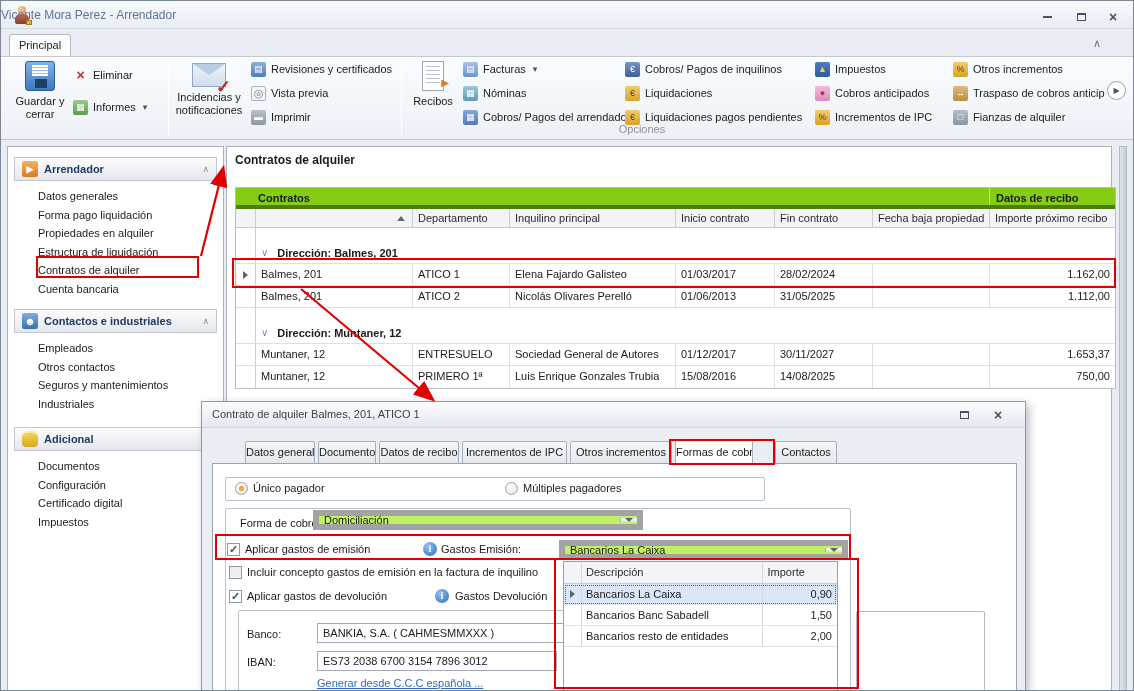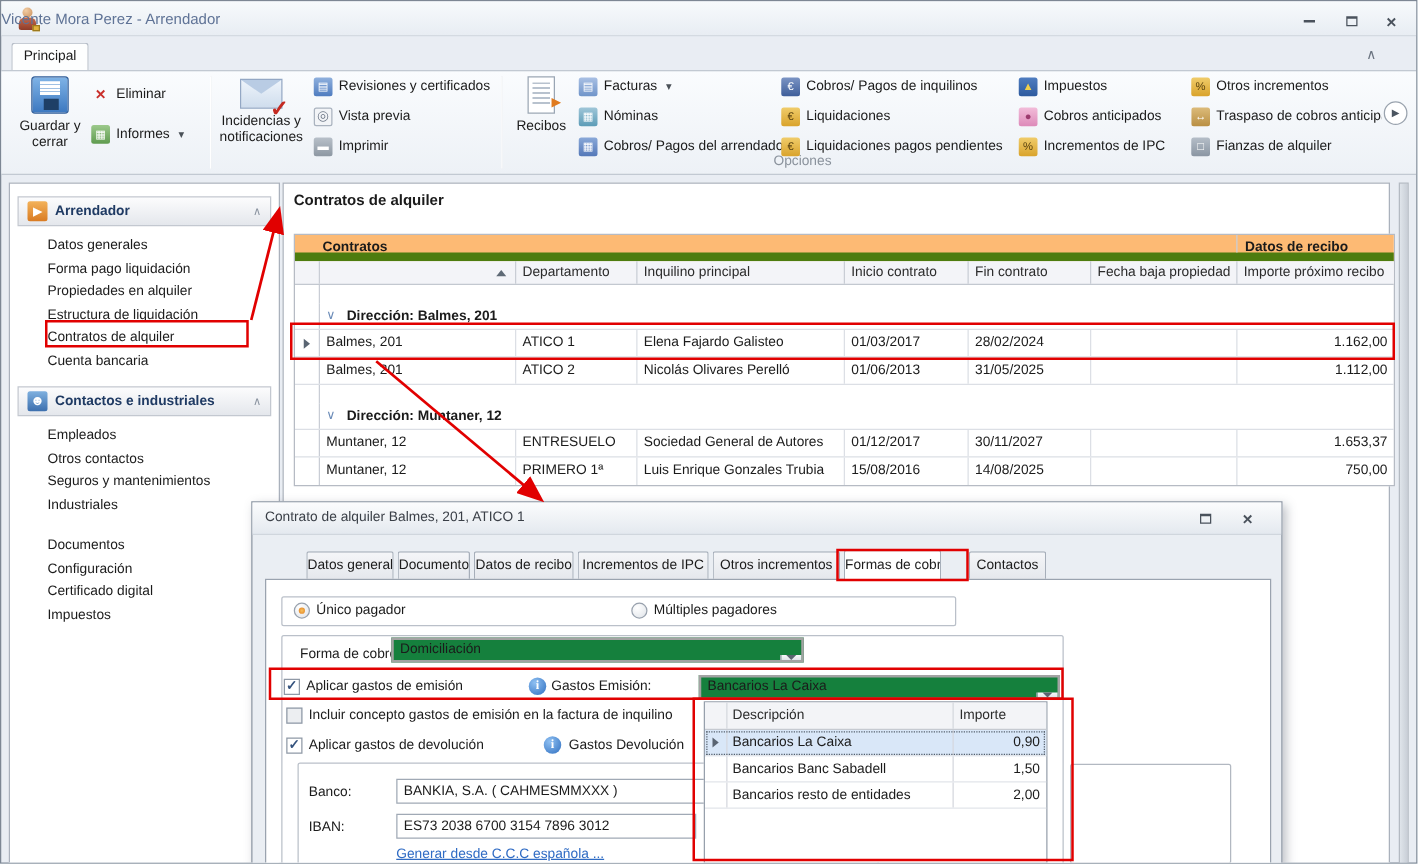--- a/index.html
+++ b/index.html
@@ -87,22 +87,22 @@
     background:linear-gradient(90deg,#dfe4ea,#c9cfd7);border:1px solid #b4bac2}
 
   
   .grid{position:absolute;left:8px;top:40px;width:881px;border:1px solid #b6bbc4;background:#fff}
   .grow{display:flex;width:100%}
   .gc{border-right:1px solid #dcdfe5;padding:0 5px;overflow:hidden;white-space:nowrap}
   .gut{width:20px;flex:none;border-right:1px solid #c9cdd5;padding:0;display:flex;
     align-items:center;justify-content:center}
   .c0{width:157px}.c1{width:97px}.c2{width:166px}.c3{width:99px}.c4{width:98px}
   .c5{width:117px}.c6{width:125px;text-align:right}
-  .band{height:21px;line-height:20px;background:#fdba74;font-weight:bold;
-    border-bottom:7px solid #4d7c0f}
+  .band{height:21px;line-height:20px;background:#84cc16;font-weight:bold;
+    border-bottom:4px solid #4d7c0f}
   .band .b1{width:754px;padding-left:22px;border-right:1px solid #c9cdd5}
   .band .b2{width:125px;padding-left:6px}
   .ghead{height:19px;line-height:18px;background:#f3f4f8;border-bottom:1px solid #c3c8d0;color:#2b2b2b}
   .ghead .gc{border-right:1px solid #c9cdd5;display:flex;align-items:center}
   .sort{width:0;height:0;border-left:4px solid transparent;border-right:4px solid transparent;
     border-bottom:5px solid #5f6a76;margin-left:auto;margin-right:2px}
   .spacer{height:15px}
   .grphdr{height:21px;line-height:20px;border-bottom:1px solid #dcdfe5;font-weight:bold}
   .grphdr .lbl{padding-left:4px}
   .gchev{color:#6c8cb8;font-size:10px;padding:0 5px 0 5px;font-weight:normal}
@@ -127,22 +127,22 @@
   .gbox{position:absolute;border:1px solid #bac0c9;border-radius:2px}
   .radio{position:absolute;width:13px;height:13px;border-radius:50%;border:1px solid #98a1ad;
     background:radial-gradient(circle at 35% 30%,#fff,#dfe3e8);cursor:pointer}
   .radio.sel::after{content:"";position:absolute;left:3px;top:3px;width:5px;height:5px;
     border-radius:50%;background:radial-gradient(circle,#f7c15c,#e07c1f)}
   .cb{position:absolute;width:13px;height:13px;border:1px solid #8f99a6;background:#eceef1;
     cursor:pointer;display:flex;align-items:center;justify-content:center;
     font-size:11px;font-weight:bold;color:#35537e;line-height:11px}
   .cb.checked{background:#fff}
   .lbl11{position:absolute;line-height:14px;white-space:nowrap}
-  .combo{position:absolute;border:2px solid #a3a3a3;background:#15803d;display:flex;
-    align-items:flex-end;cursor:pointer}
+  .combo{position:absolute;border:6px solid #a3a3a3;background:#bef264;display:flex;
+    align-items:center;cursor:pointer}
   .combo .val{flex:1;padding:0 5px;line-height:18px;overflow:hidden;white-space:nowrap}
   .ddbtn{width:17px;border-left:1px solid #a0a9b5;background:linear-gradient(#f6f7f9,#dfe3e9);
     display:flex;align-items:center;justify-content:center}
   .ddbtn::after{content:"";width:0;height:0;border-left:4px solid transparent;
     border-right:4px solid transparent;border-top:4px solid #5a6370}
   .field{position:absolute;border:1px solid #a0a9b5;background:#fff;padding:0 5px;
     line-height:18px;white-space:nowrap;overflow:hidden}
   .info{position:absolute;width:14px;height:14px;border-radius:50%;
     background:radial-gradient(circle at 35% 30%,#8fc0f2,#2f6fc0);color:#fff;font-size:10px;
     font-weight:bold;text-align:center;line-height:14px;font-family:"Liberation Serif",serif}
@@ -306,20 +306,25 @@
     <div class="navhdr">
       <span class="gicon gi-cont">☻</span>
       <span>Contactos e industriales</span>
       <span class="chev">∧</span>
     </div>
     <div class="nav-list" style="margin-bottom:14px">
       <div class="nav-item">Empleados</div>
       <div class="nav-item">Otros contactos</div>
       <div class="nav-item">Seguros y mantenimientos</div>
       <div class="nav-item">Industriales</div>
+    </div>
+    <div class="navhdr">
+      <span class="gicon gi-add"></span>
+      <span>Adicional</span>
+      <span class="chev">∧</span>
     </div>
     <div class="nav-list">
       <div class="nav-item">Documentos</div>
       <div class="nav-item">Configuración</div>
       <div class="nav-item">Certificado digital</div>
       <div class="nav-item">Impuestos</div>
     </div>
   </div>
 
   <div class="mainpanel">

